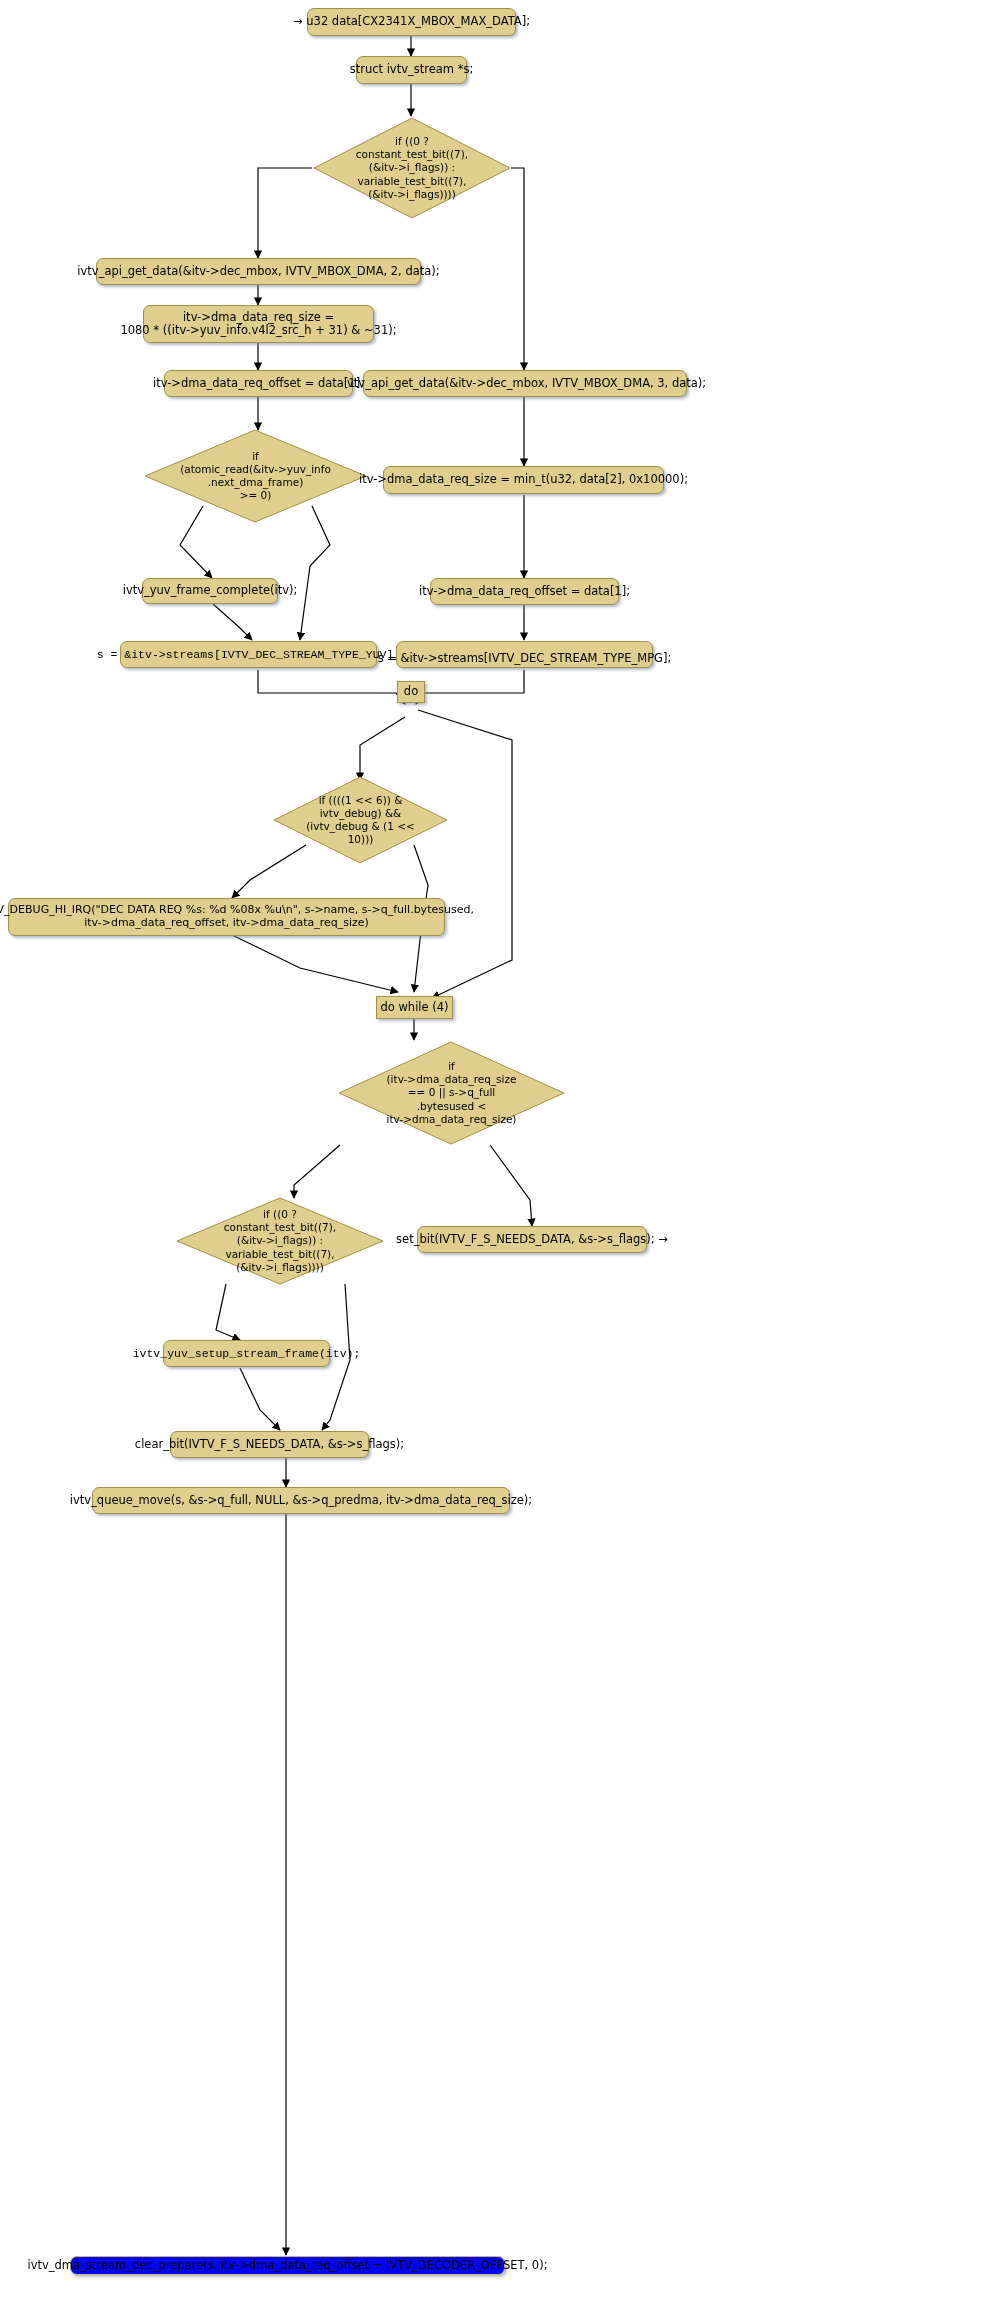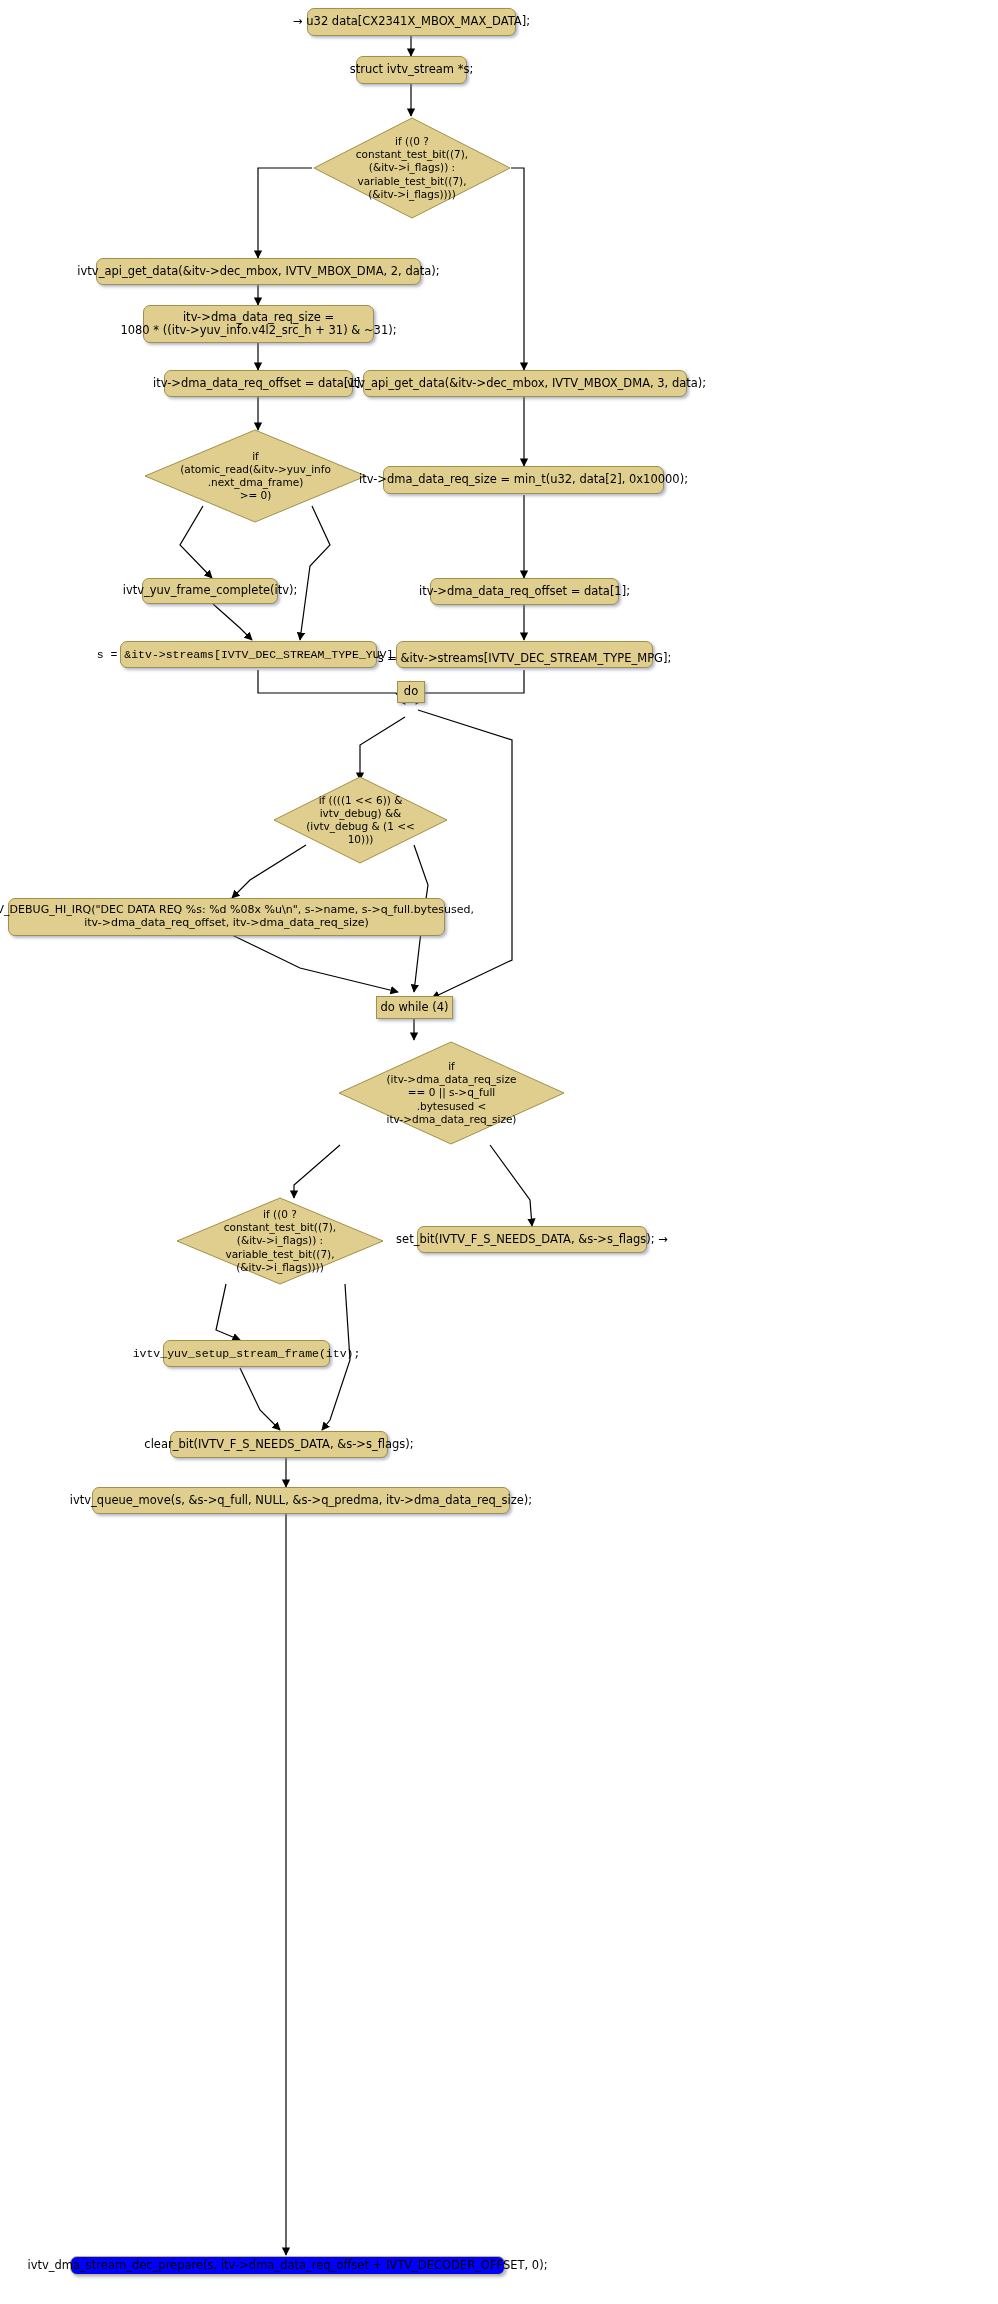--- a/index.html
+++ b/index.html
@@ -273,21 +273,21 @@
   </div>
 
   <div class="node process" style="left:417px; top:1226px; width:230px; height:27px;">
     <span>set_bit(IVTV_F_S_NEEDS_DATA, &amp;s-&gt;s_flags); →</span>
   </div>
 
   <div class="node process" style="left:163px; top:1340px; width:167px; height:27px;font-family:Liberation Mono, monospace;">
     <span>ivtv_yuv_setup_stream_frame(itv);</span>
   </div>
 
-  <div class="node process" style="left:170px; top:1431px; width:218px; height:27px;">
+  <div class="node process" style="left:170px; top:1431px; width:199px; height:27px;">
     <span>clear_bit(IVTV_F_S_NEEDS_DATA, &amp;s-&gt;s_flags);</span>
   </div>
 
   <div class="node process" style="left:92px; top:1487px; width:418px; height:27px;">
     <span>ivtv_queue_move(s, &amp;s-&gt;q_full, NULL, &amp;s-&gt;q_predma, itv-&gt;dma_data_req_size);</span>
   </div>
 
   <div class="node highlight" style="left:70px; top:2256px; width:435px; height:19px;">
     <span>ivtv_dma_stream_dec_prepare(s, itv-&gt;dma_data_req_offset + IVTV_DECODER_OFFSET, 0);</span>
   </div>

